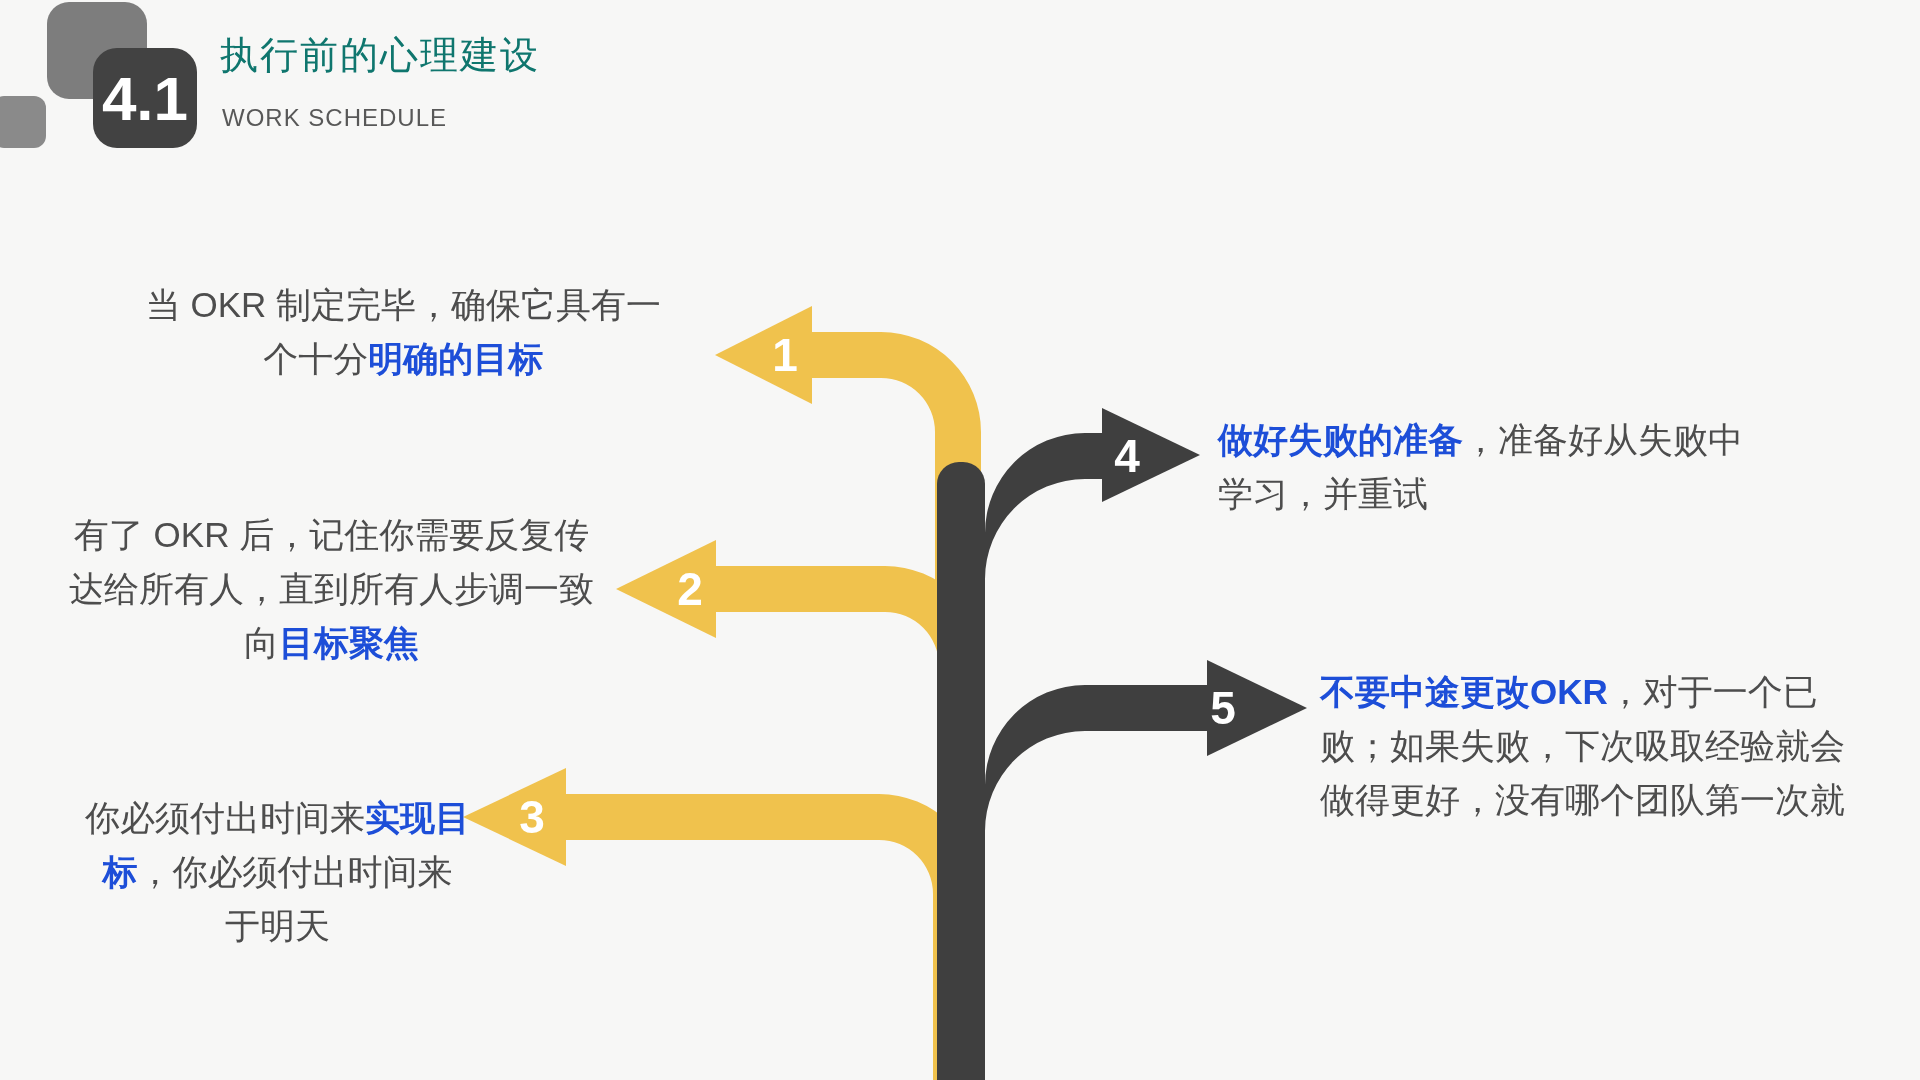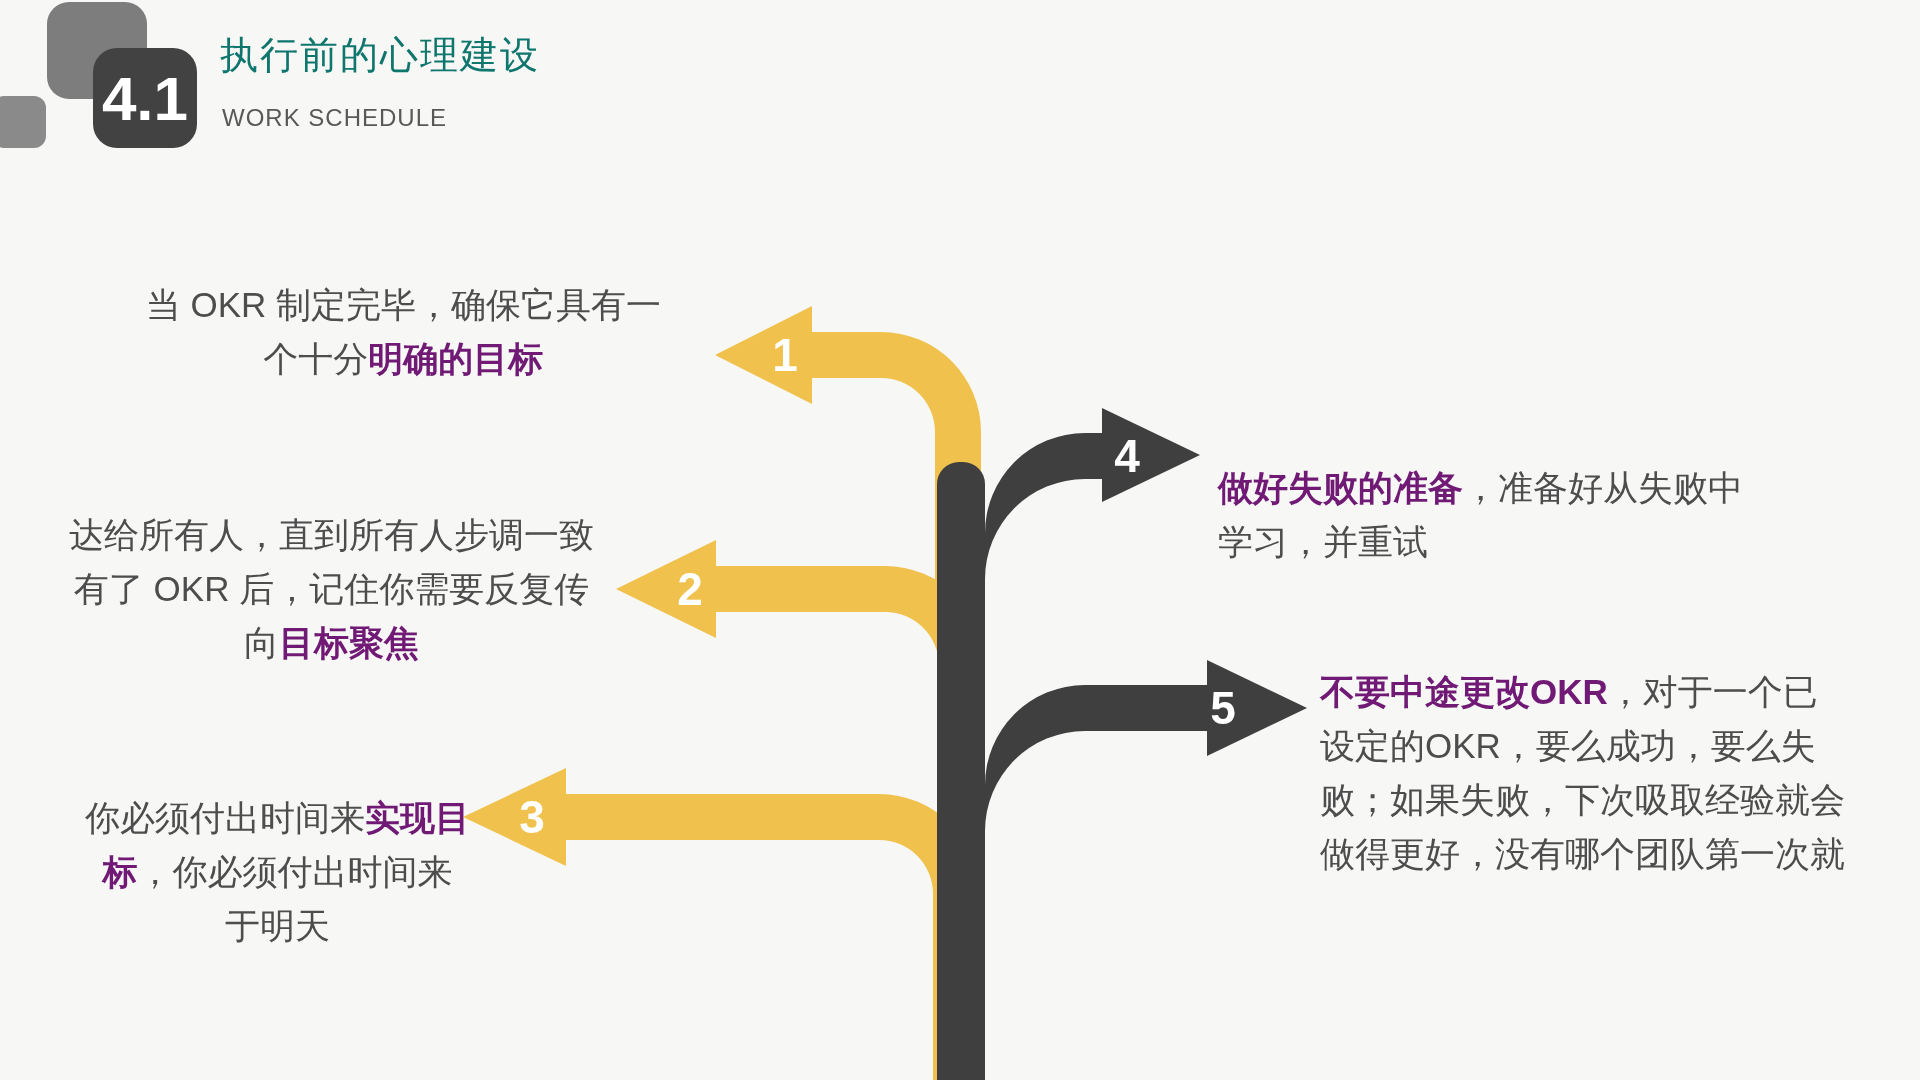--- a/index.html
+++ b/index.html
@@ -9,21 +9,21 @@
   .num{font:700 46px "Liberation Sans","DejaVu Sans",sans-serif;text-anchor:middle;}
   .abs{position:absolute;}
   .sq-large{left:47px;top:2px;width:100px;height:97px;border-radius:22px;background:#7d7d7d;}
   .sq-small{left:-8px;top:96px;width:54px;height:52px;border-radius:12px;background:#8a8a8a;}
   .badge{left:93px;top:48px;width:104px;height:100px;border-radius:24px;background:#424242;
          color:#ffffff;font-size:62px;font-weight:700;display:flex;align-items:center;justify-content:center;}
   .title{left:220px;top:30px;font-size:38px;color:#0f766e;letter-spacing:2px;}
   .subtitle{left:222px;top:104px;font-size:24px;color:#585858;letter-spacing:1px;text-align:right;}
   .tblock{position:absolute;font-size:35px;line-height:54px;color:#4d4d4d;white-space:nowrap;}
   .tblock.right{text-align:center;}
-  .red{color:#701a75;font-weight:700;}
+  .red{color:#1d4ed8;font-weight:700;}
 </style>
 </head>
 <body>
 
 <div id="canvas">
 
   <div class="abs sq-large"></div>
   <div class="abs sq-small"></div>
   <div class="abs badge">
     <span>4.1</span>
@@ -57,36 +57,35 @@
     <text class="num" x="1127" y="472" fill="#FFFFFF">4</text>
     <text class="num" x="1223" y="724" fill="#FFFFFF">5</text>
   </svg>
 
   <div class="tblock right" style="right:1259px;top:278px;">
     <div><span>当 OKR 制定完毕，确保它具有一</span><span class="red"></span><span></span></div>
     <div><span>个十分</span><span class="red">明确的目标</span><span></span></div>
   </div>
 
   <div class="tblock right" style="right:1326px;top:508px;">
+    <div><span>有了 OKR 后，记住你需要反复传</span><span class="red"></span><span></span></div>
     <div><span>达给所有人，直到所有人步调一致</span><span class="red"></span><span></span></div>
-    <div><span>有了 OKR 后，记住你需要反复传</span><span class="red"></span><span></span></div>
     <div><span>向</span><span class="red">目标聚焦</span><span></span></div>
   </div>
 
   <div class="tblock right" style="right:1450px;top:791px;">
     <div><span>你必须付出时间来</span><span class="red">实现目</span><span></span></div>
     <div><span></span><span class="red">标</span><span>，你必须付出时间来</span></div>
     <div><span>于明天</span><span class="red"></span><span></span></div>
   </div>
 
-  <div class="tblock" style="left:1218px;top:413px;margin-top:48px;">
+  <div class="tblock" style="left:1218px;top:413px;">
     <div><span></span><span class="red">做好失败的准备</span><span>，准备好从失败中</span></div>
     <div><span>学习，并重试</span><span class="red"></span><span></span></div>
   </div>
 
   <div class="tblock" style="left:1320px;top:665px;">
     <div><span></span><span class="red">不要中途更改OKR</span><span>，对于一个已</span></div>
-    <div><span>设定的OKR，要么成功，要么失</span><span class="red"></span><span></span></div>
     <div><span>败；如果失败，下次吸取经验就会</span><span class="red"></span><span></span></div>
     <div><span>做得更好，没有哪个团队第一次就</span><span class="red"></span><span></span></div>
   </div>
 
 </div>
 
 </body></html>

